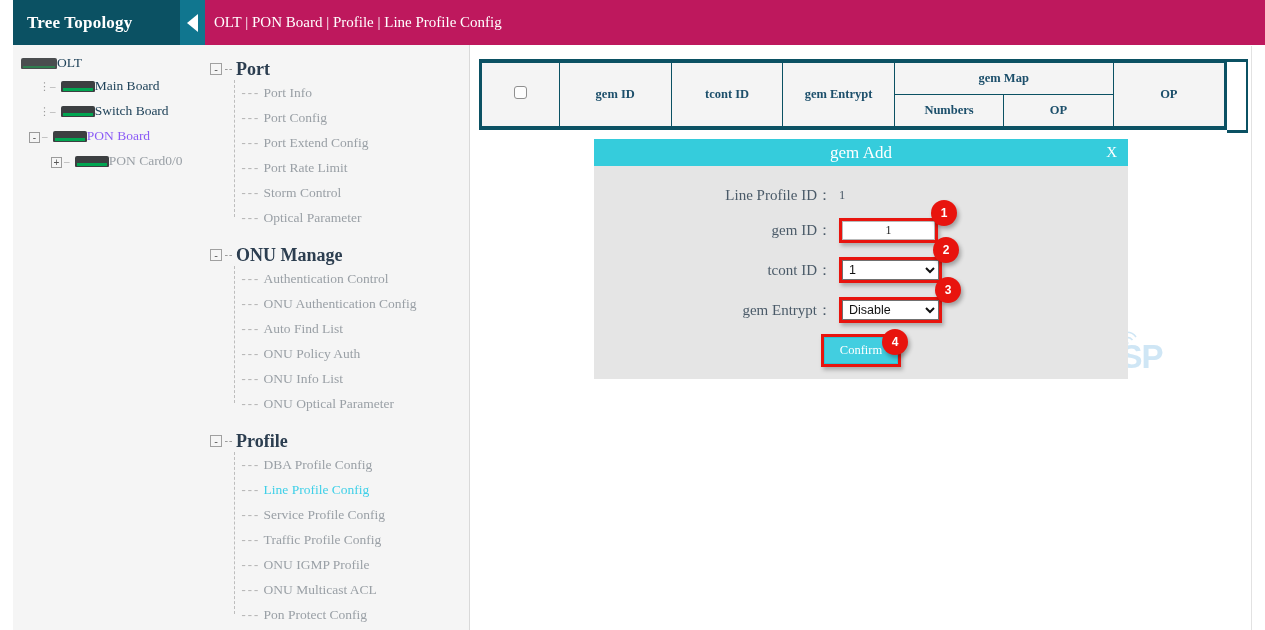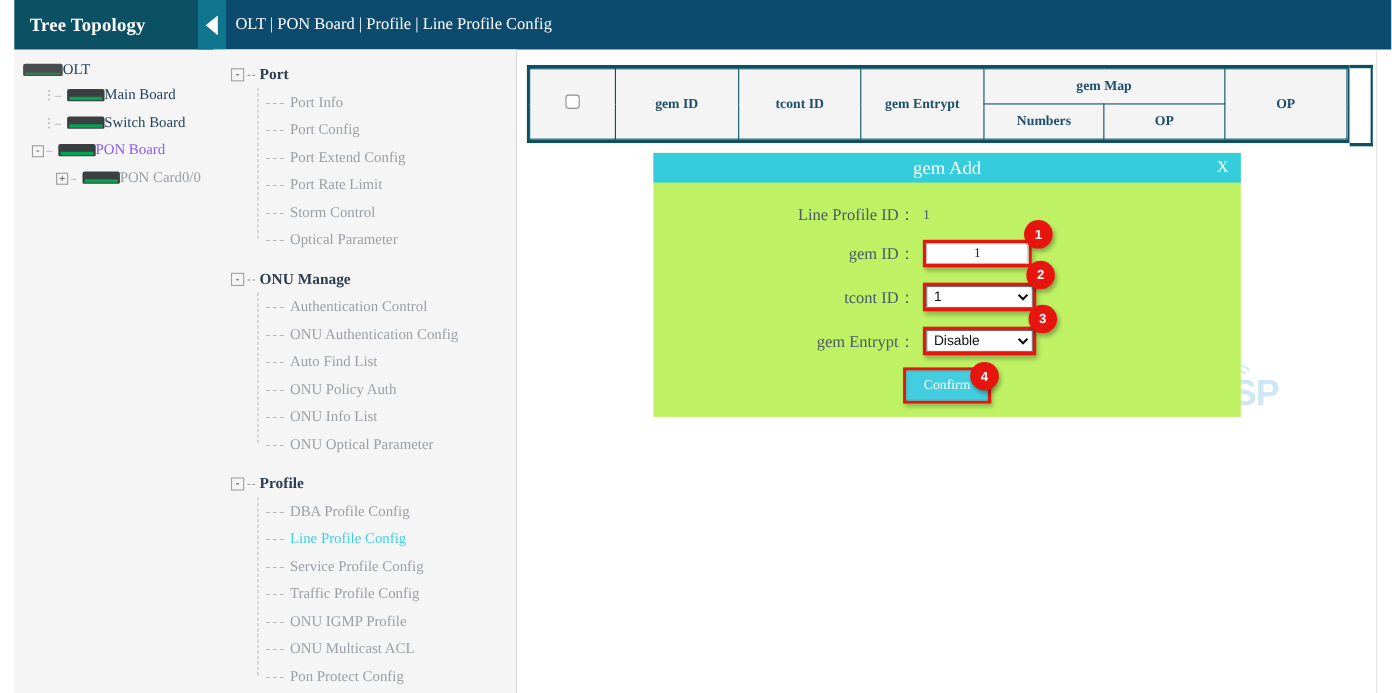--- a/index.html
+++ b/index.html
@@ -89,39 +89,39 @@
   }
   .mgroup { position: relative; height: 25px; line-height: 25px; padding-left: 16px; }
   .mgroup .gbox {
     display:inline-block; width: 12px; height: 12px;
     border: 1px solid #a0a0a0; background: #f5f5f5;
     color: #555; font-size: 11px; line-height: 10px; text-align: center;
     vertical-align: middle; font-family: "Liberation Sans", sans-serif;
     margin-right: 3px; cursor: pointer;
   }
   .mgroup .gdash { display:inline-block; width:7px; border-top:1px dashed #9b9b9b; vertical-align: middle; margin-right:4px;}
-  .mgroup .glabel { font-size: 14px; color: #2c3e50; font-weight: bold; vertical-align: middle;}
+  .mgroup .glabel { font-size: 18px; color: #2c3e50; font-weight: bold; vertical-align: middle;}
   .mitem {
     position: relative; height: 25px; line-height: 25px;
     padding-left: 46px; font-size: 13.5px; color: #9aa0a6; cursor: pointer;
   }
   .mitem .tdash { color: #b4b4b4; letter-spacing: -1px; margin-right: 5px; font-family: "Liberation Mono", monospace; font-size: 12px;}
   .mitem.active { color: #3fd0e8; }
   .mstack { position: relative; }
   .mstack::before {
     content: ""; position: absolute;
     left: 40px; top: 0; bottom: 13px;
     border-left: 1px dashed #bdbdbd;
   }
 
   
   #topbar {
     position: absolute; left: 205px; top: 0;
     width: 1060px; height: 45px;
-    background: #0c4a6e;
+    background: #be185d;
     color: #ffffff;
     font-size: 15px;
     line-height: 45px;
     padding-left: 9px;
   }
 
   
   #content {
     position: absolute; left: 471px; top: 46px;
     width: 794px; height: 584px;
@@ -189,21 +189,21 @@
   #watermark .w2 { color: #cfe6f5; }
   #wm-wifi {
     position: absolute; left: 645px; top: 283px;
     width: 22px; height: 16px; z-index: 5; pointer-events: none;
   }
 
   
   #modal {
     position: absolute; left: 594px; top: 139px;
     width: 534px; height: 240px;
-    background: #bef264;
+    background: #e5e5e5;
     z-index: 20;
     box-shadow: 0 0 0 0 rgba(0,0,0,0);
   }
   #modal-title {
     position: relative;
     height: 27px;
     background: #35ccdc;
     color: #ffffff;
     text-align: center;
     font-size: 17px;

